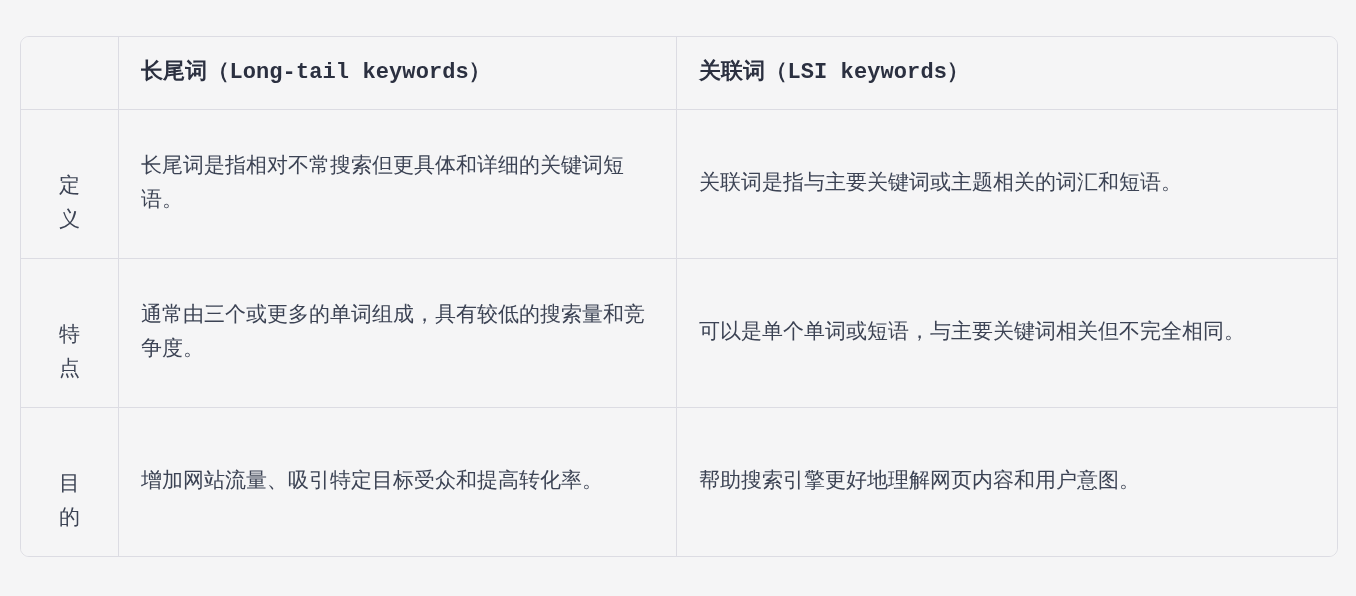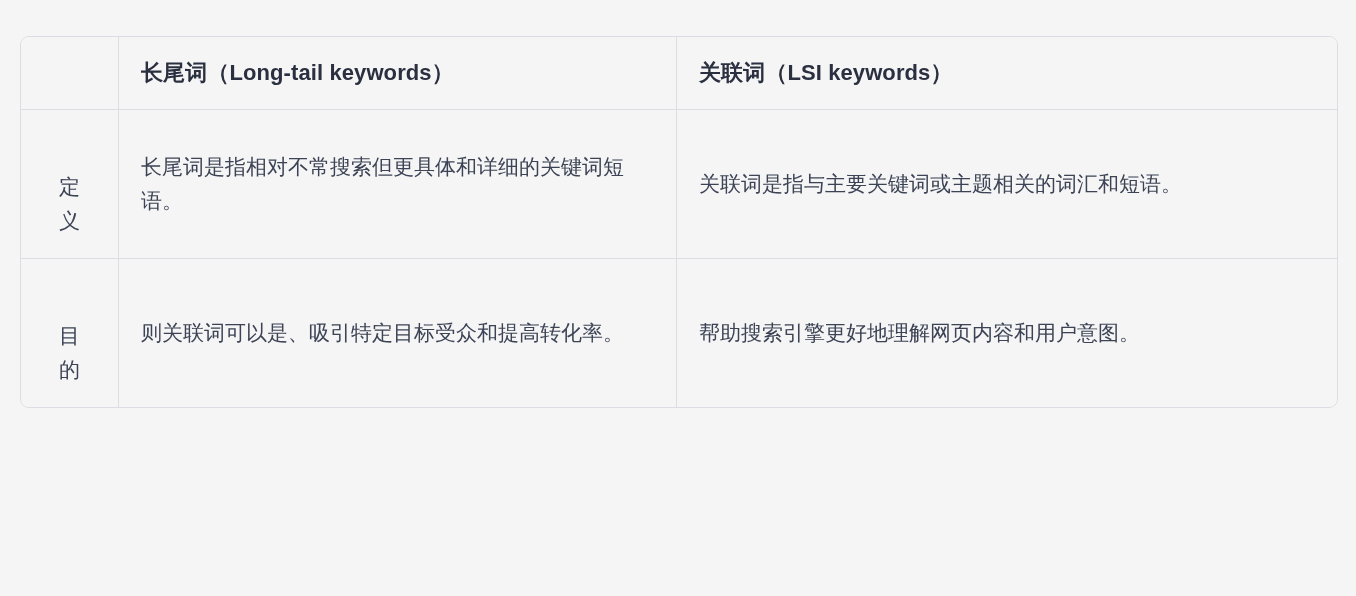--- a/index.html
+++ b/index.html
@@ -14,20 +14,21 @@
     color: #343a4a;
     overflow: hidden;
   }
 
   .page {
     position: relative;
     width: 1356px;
     height: 596px;
     box-sizing: border-box;
     padding: 36px 20px 0 20px;
+    font-family: Liberation Mono, monospace;
   }
 
   .compare-table {
     width: 1316px;
     border-collapse: separate;
     border-spacing: 0;
     table-layout: fixed;
     background: #f5f5f6;
     border: 1px solid #dcdce3;
     border-radius: 9px;
@@ -132,27 +133,38 @@
           <span class="label-text">定义</span>
         </td>
         <td>
           <span class="cell-text">长尾词是指相对不常搜索但更具体和详细的关键词短语。</span>
         </td>
         <td>
           <span class="cell-text">关联词是指与主要关键词或主题相关的词汇和短语。</span>
         </td>
       </tr>
 
+      <tr class="row-feat">
+        <td class="cell-label">
+          <span class="label-text">特点</span>
+        </td>
+        <td>
+          <span class="cell-text">通常由三个或更多的单词组成，具有较低的搜索量和竞争度。</span>
+        </td>
+        <td>
+          <span class="cell-text">可以是单个单词或短语，与主要关键词相关但不完全相同。</span>
+        </td>
+      </tr>
 
       <tr class="row-goal">
         <td class="cell-label">
           <span class="label-text">目的</span>
         </td>
         <td>
-          <span class="cell-text">则关联词可以是、吸引特定目标受众和提高转化率。</span>
+          <span class="cell-text">增加网站流量、吸引特定目标受众和提高转化率。</span>
         </td>
         <td>
           <span class="cell-text">帮助搜索引擎更好地理解网页内容和用户意图。</span>
         </td>
       </tr>
 
 
     </tbody>
   </table>
 

